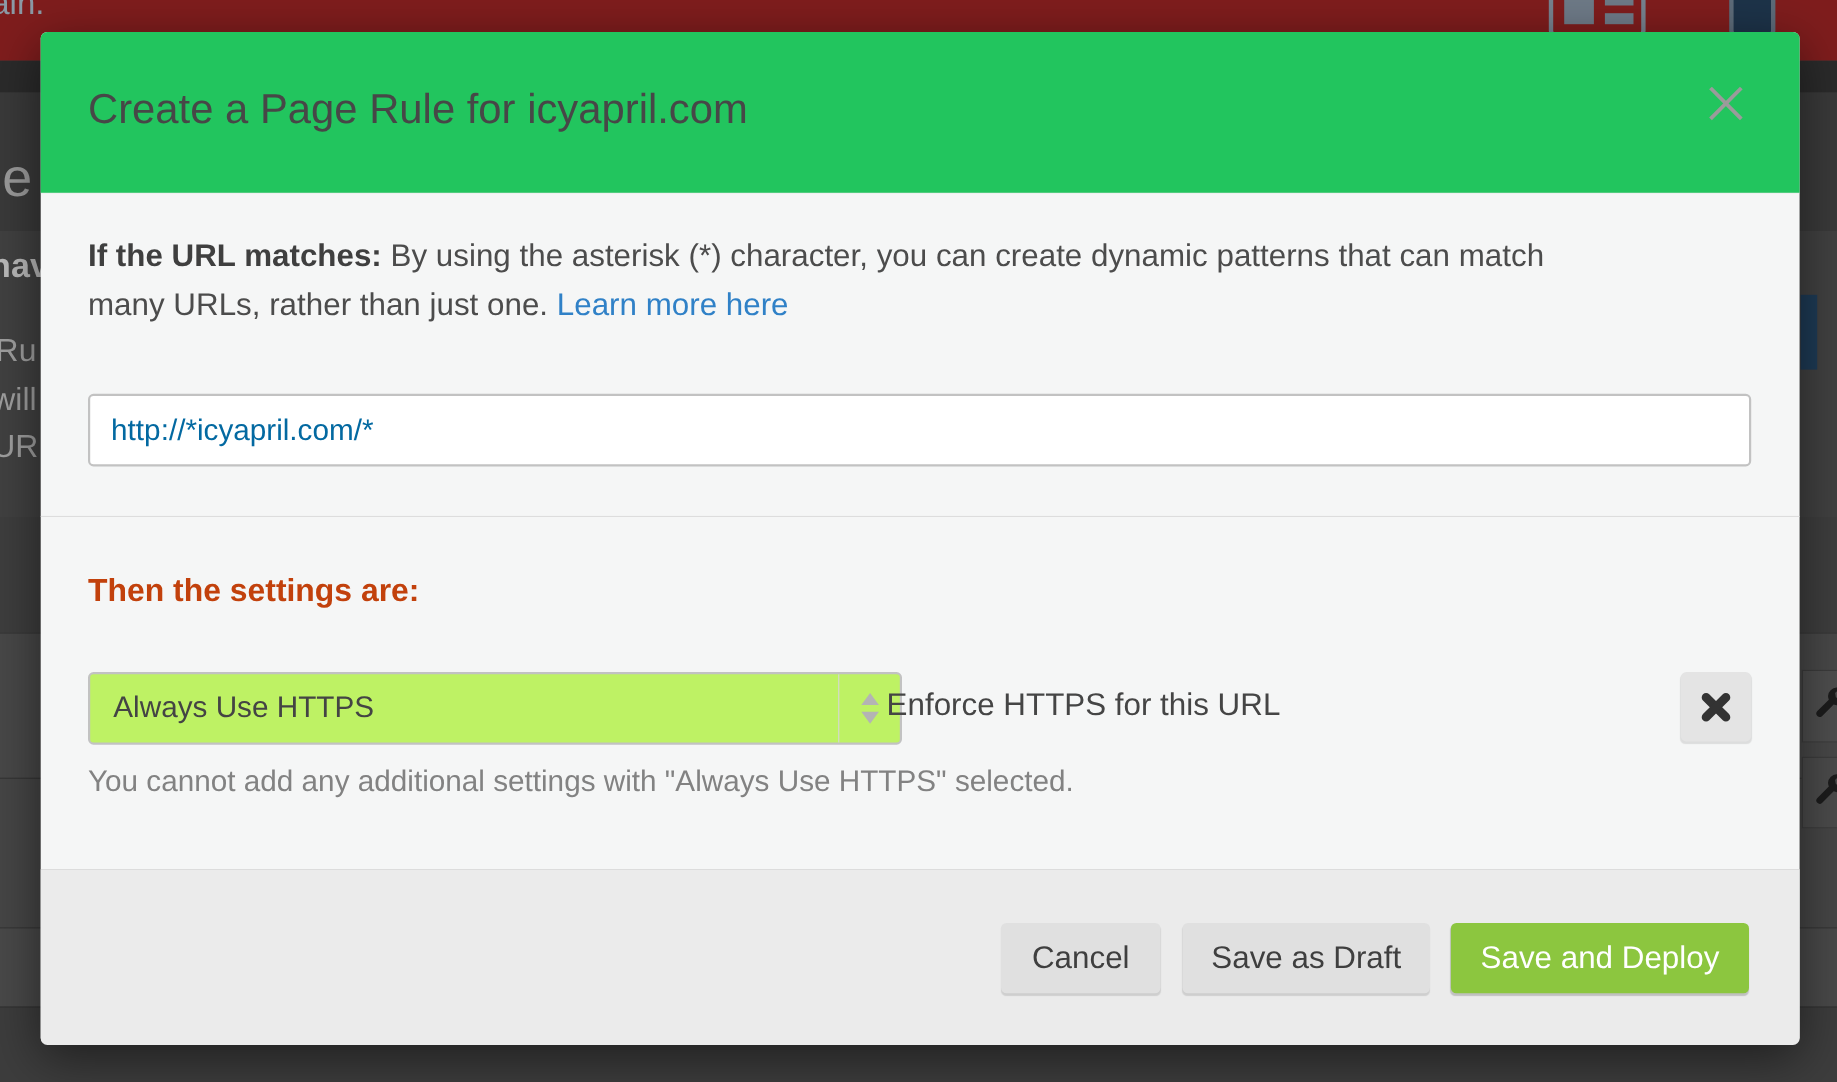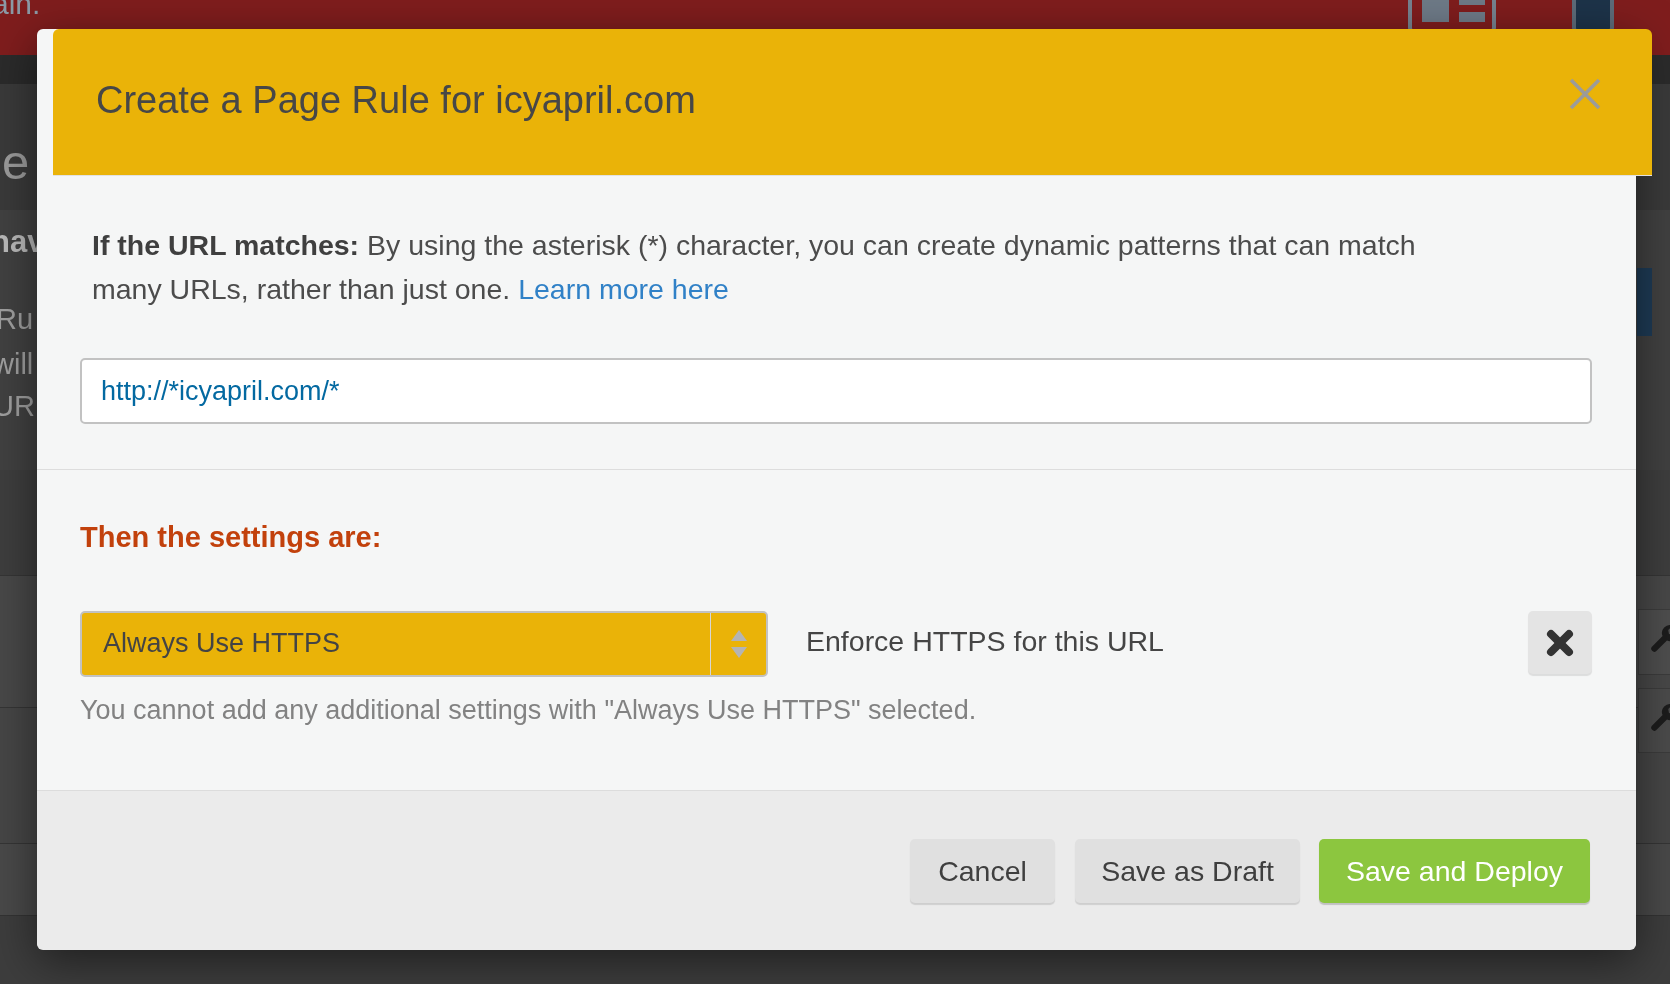--- a/index.html
+++ b/index.html
@@ -35,41 +35,41 @@
   .bg-navy-sliver{position:absolute; left:1637px; top:268px; width:15px; height:68px; background:#1e3b56;}
   .bg-wrench{position:absolute; left:1638px; width:32px; background:#4e4e4e; border:1px solid #3c3c3c;}
   .bg-wrench.w1{top:609px; height:64px;}
   .bg-wrench.w2{top:688px; height:63px; background:#4b4b4b;}
   .bg-wrench svg{position:absolute; left:7px; top:13px;}
 
   
   .modal{position:absolute; left:37px; top:29px; width:1599px; height:920px;
     background:#f5f6f6; border-radius:6px; box-shadow:0 12px 45px rgba(0,0,0,0.5);}
   .modal-header{position:absolute; left:0; top:0; width:100%; height:146px;
-    background:#eab308; border-bottom:1px solid #e2e2e2; border-radius:6px 6px 0 0;margin-left:16px;}
+    background:#22c55e; border-bottom:1px solid #e2e2e2; border-radius:6px 6px 0 0;}
   .modal-title{position:absolute; left:43px; top:50px; font-size:38px; color:#474747;}
   .close-btn{position:absolute; left:1510px; top:44px; width:44px; height:44px; cursor:pointer;
     background:none; border:none; padding:0;}
 
   .para{position:absolute; left:43px; top:182px; width:1395px;
     font-size:28.5px; line-height:44px; color:#4c4c4c;}
   .para strong{color:#3f3f3f;}
   .para a{color:#3081c7; text-decoration:none; cursor:pointer;}
 
   .url-input{position:absolute; left:43px; top:329px; width:1512px; height:66px;
     box-sizing:border-box; border:2px solid #c2c2c2; border-radius:5px; background:#fff;
     font-family:"Liberation Sans","DejaVu Sans",sans-serif; font-size:27px; color:#0369a1;
     padding:0 19px; outline:none;}
 
   .divider{position:absolute; left:0; top:440px; width:100%; height:1px; background:#dddddd;}
 
   .settings-heading{position:absolute; left:43px; top:492px; font-size:29px; font-weight:bold; color:#c2410c;}
 
-  .setting-select{position:absolute; left:43px; top:582px; width:688px; height:66px;
-    box-sizing:border-box; border:2px solid #c2c2c2; border-radius:5px; background:#eab308; cursor:pointer;}
+  .setting-select{position:absolute; left:43px; top:582px; width:740px; height:66px;
+    box-sizing:border-box; border:2px solid #c2c2c2; border-radius:5px; background:#bef264; cursor:pointer;}
   .setting-select .value{position:absolute; left:21px; top:15px; font-size:27px; color:#444;}
   .setting-select .sep{position:absolute; right:55px; top:0; width:1px; height:100%; background:#d6d6d6;}
   .spinner{position:absolute; right:12px; top:0; width:32px; height:100%;}
   .tri{position:absolute; left:9px; width:0; height:0; border-left:8px solid transparent; border-right:8px solid transparent;}
   .tri-up{top:17px; border-bottom:11px solid #b4b4b4;}
   .tri-down{top:34px; border-top:11px solid #b4b4b4;}
 
   .setting-desc{position:absolute; left:769px; top:596px; font-size:28.5px; color:#454545;}
 
   .remove-btn{position:absolute; left:1491px; top:582px; width:64px; height:63px;
@@ -140,21 +140,21 @@
       <button class="close-btn">
         <span>
           <svg width="40" height="40" viewBox="0 0 40 40">
             <line x1="6" y1="6" x2="34" y2="34" stroke="#9b9b9b" stroke-width="3.5"></line>
             <line x1="34" y1="6" x2="6" y2="34" stroke="#9b9b9b" stroke-width="3.5"></line>
           </svg>
         </span>
       </button>
     </div>
 
-    <p class="para" style="margin:12px;">
+    <p class="para" style="margin:0;">
       <strong>If the URL matches:</strong>
       <span>By using the asterisk (*) character, you can create dynamic patterns that can match many URLs, rather than just one.</span>
       <a>Learn more here</a>
     </p>
 
     <input class="url-input" type="text" value="http://*icyapril.com/*" style="">
 
     <div class="divider"></div>
 
     <div class="settings-heading">Then the settings are:</div>

